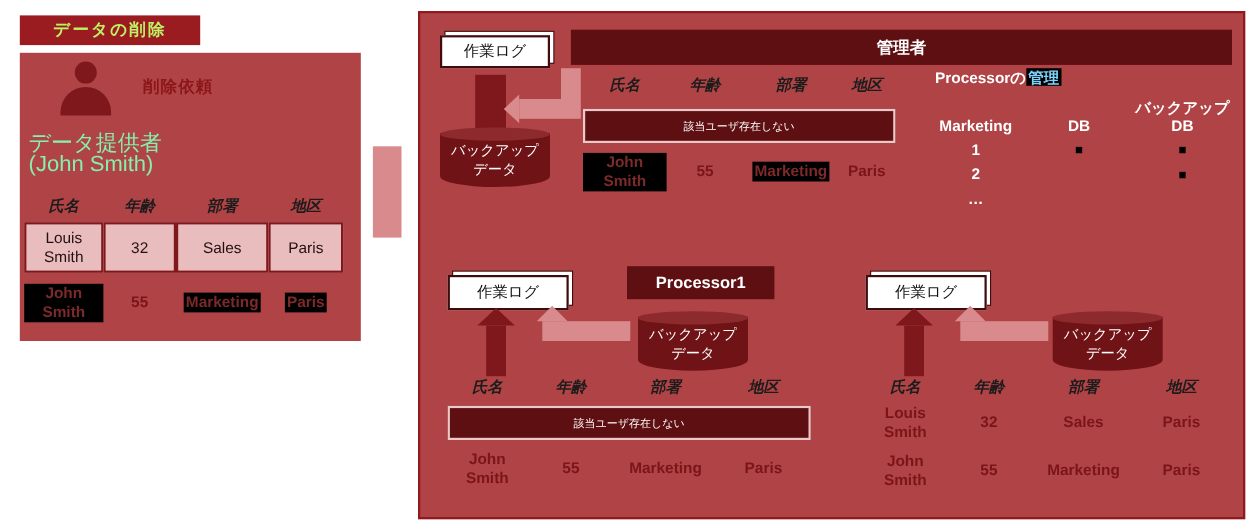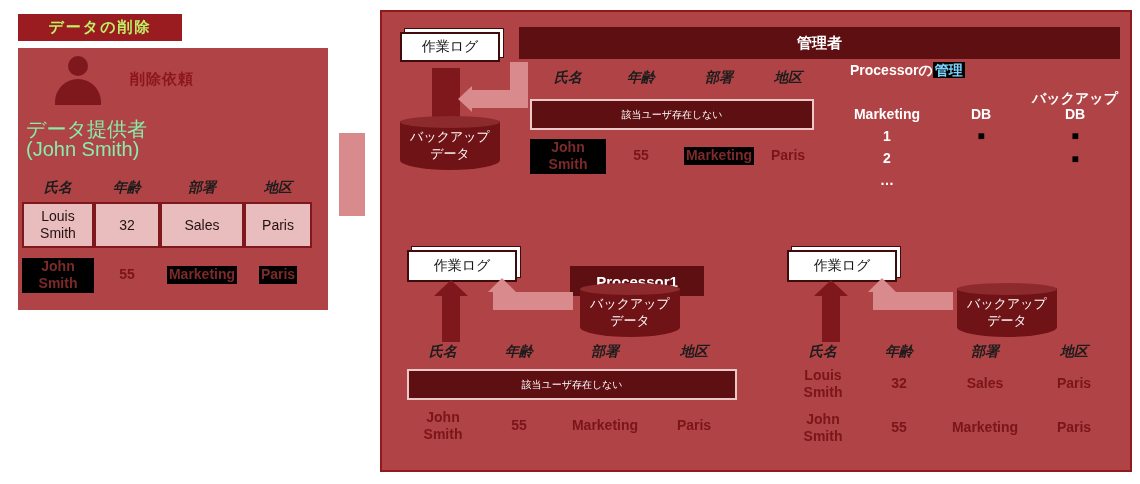--- a/index.html
+++ b/index.html
@@ -156,21 +156,21 @@
       <div class="sq"></div>
       <div class="sq">■</div>
       <div>…</div>
       <div class="sq"></div>
       <div class="sq"></div>
     </div>
 
     <div class="worklog" style="left:25px;top:238px;width:110px;height:32px;">
       <span>作業ログ</span>
     </div>
-    <div class="bar" style="left:188px;top:230px;width:134px;height:30px;margin-top:24px;">
+    <div class="bar" style="left:188px;top:230px;width:134px;height:30px;">
       <span>Processor1</span>
     </div>
     <div class="tri up-dark-head" style="left:52px;top:268px;"></div>
     <div class="rect-dark" style="left:60px;top:284px;width:18px;height:46px;"></div>
     <div class="tri up-pink-head" style="left:106px;top:266px;"></div>
     <div class="rect-pink" style="left:111px;top:280px;width:80px;height:18px;"></div>
     <div class="cyl" style="left:198px;top:271px;width:100px;height:54px;">
       <div class="cyl-body"></div>
       <div class="cyl-top"></div>
       <div class="cyl-label">

